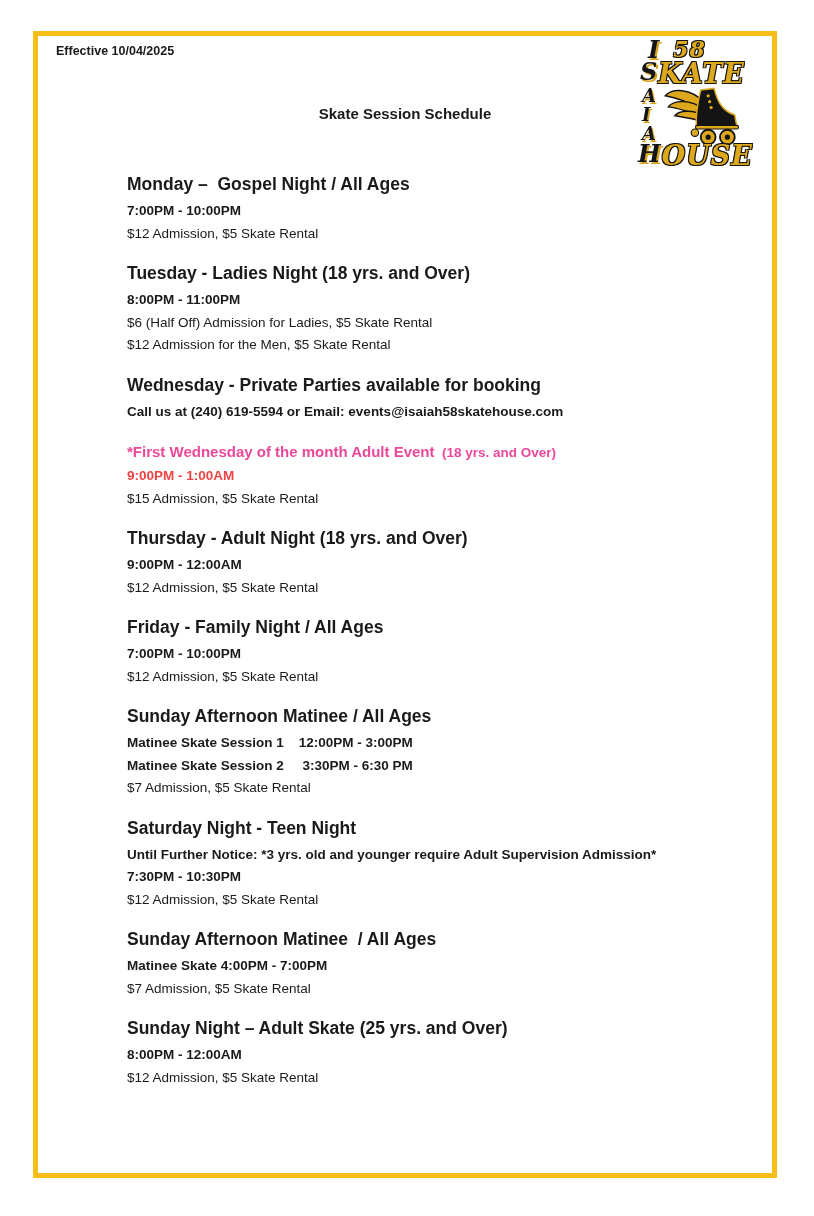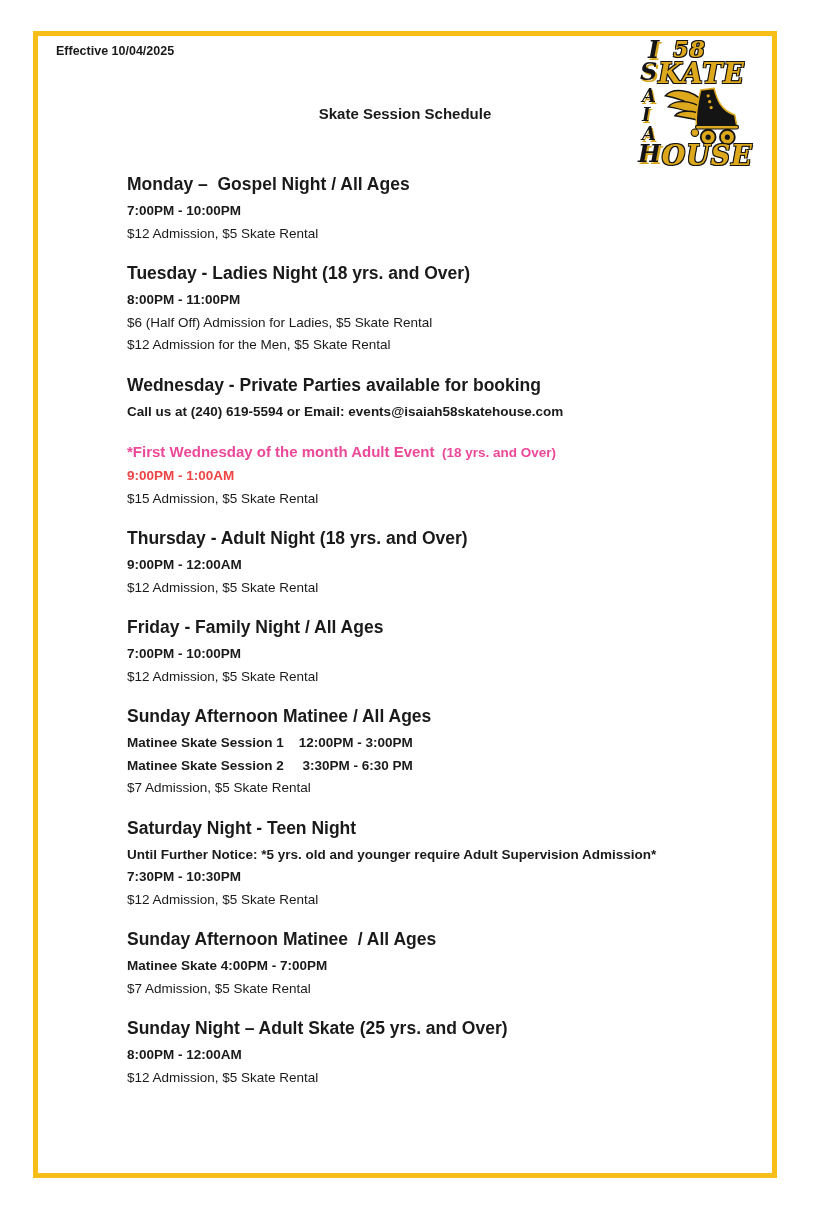--- a/index.html
+++ b/index.html
@@ -203,21 +203,21 @@
 
   <div class="section">
     <div class="hd">Sunday Afternoon Matinee / All Ages</div>
     <div class="ln ln-bold">Matinee Skate Session 1    12:00PM - 3:00PM</div>
     <div class="ln ln-bold">Matinee Skate Session 2     3:30PM - 6:30 PM</div>
     <div class="ln">$7 Admission, $5 Skate Rental</div>
   </div>
 
   <div class="section">
     <div class="hd">Saturday Night - Teen Night</div>
-    <div class="ln ln-bold">Until Further Notice: *5 yrs. old and younger require Adult Supervision Admission*</div>
+    <div class="ln ln-bold">Until Further Notice: *3 yrs. old and younger require Adult Supervision Admission*</div>
     <div class="ln ln-bold">7:30PM - 10:30PM</div>
     <div class="ln">$12 Admission, $5 Skate Rental</div>
   </div>
 
   <div class="section">
     <div class="hd">Sunday Afternoon Matinee  / All Ages</div>
     <div class="ln ln-bold">Matinee Skate 4:00PM - 7:00PM</div>
     <div class="ln">$7 Admission, $5 Skate Rental</div>
   </div>
 

